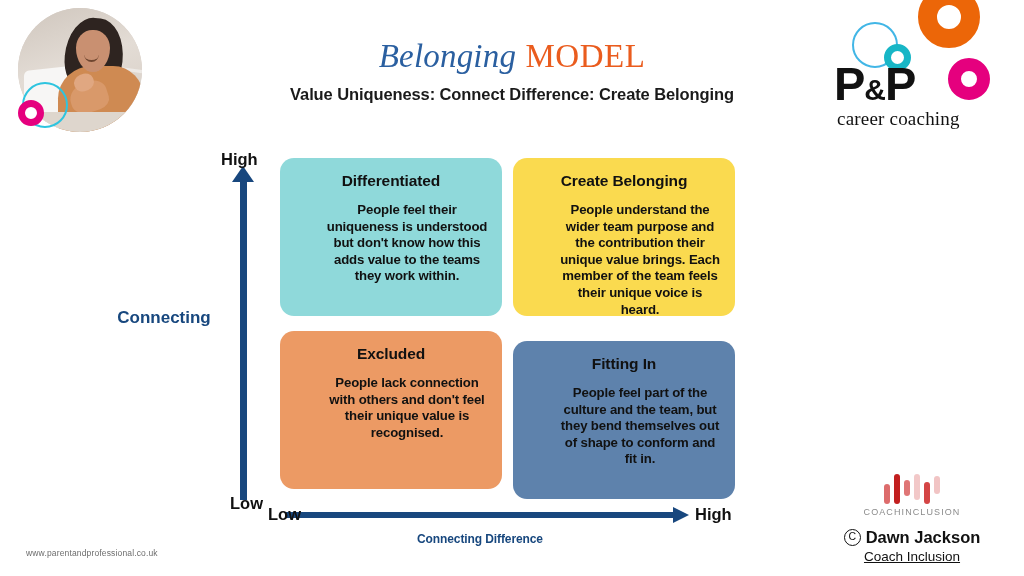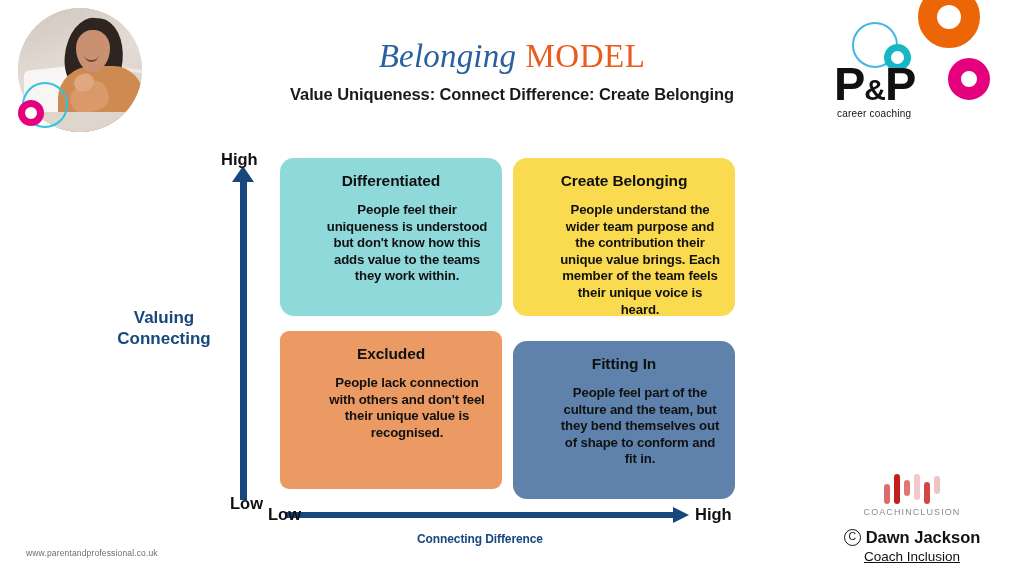--- a/index.html
+++ b/index.html
@@ -205,23 +205,24 @@
     font-weight: bold;
     color: #111111;
     letter-spacing: -1px;
     font-family: "Liberation Sans", sans-serif;
     text-align: center;
   }
   .pp-wordmark .amp { font-size: 30px; }
   .pp-tagline {
     position: absolute;
     left: 11px; top: 108px;
-    font-size: 10px;
+    font-size: 19px;
     color: #111111;
     letter-spacing: .2px;
+    font-family: Liberation Serif, serif;
   }
 
   
   .matrix {
     position: absolute;
     left: 0; top: 0;
     width: 1024px; height: 576px;
   }
   .quad {
     position: absolute;
@@ -239,21 +240,21 @@
   }
   .quad-body {
     font-size: 13.2px;
     line-height: 16.6px;
     font-weight: bold;
     letter-spacing: -.15px;
     margin-left: 32px;
   }
   .q-differentiated { left: 280px; top: 158px; width: 222px; height: 158px; background: #8fd9da; }
   .q-create        { left: 513px; top: 158px; width: 222px; height: 158px; background: #fada4f; }
-  .q-excluded      { left: 280px; top: 331px; width: 222px; height: 158px; background: #ec9a64; border-radius: 9px; }
+  .q-excluded      { left: 280px; top: 331px; width: 222px; height: 158px; background: #ec9a64; }
   .q-fitting       { left: 513px; top: 341px; width: 222px; height: 158px; background: #5e82ac; }
 
   
   .axis-v-line {
     position: absolute;
     left: 240px; top: 178px;
     width: 7px; height: 322px;
     background: #18477e;
   }
   .axis-v-head {
@@ -455,21 +456,20 @@
   <div class="axis-v-line"></div>
   <div class="axis-h-line"></div>
   <div class="axis-h-head"></div>
 
   <div class="lbl-high-v">High</div>
   <div class="lbl-low-v">Low</div>
   <div class="lbl-low-h">Low</div>
   <div class="lbl-high-h">High</div>
 
   <div class="lbl-y-axis">
-    <div>Valuing</div>
     <div>Connecting</div>
   </div>
   <div class="lbl-x-axis">Connecting Difference</div>
 </div>
 
 <div class="ci-block">
   <div class="ci-bars">
     <div class="ci-bar" style="height:20px;opacity:.75;"></div>
     <div class="ci-bar" style="height:30px;opacity:1;background:#c21f1f;"></div>
     <div class="ci-bar" style="height:16px;opacity:.7;margin-bottom:8px;"></div>

